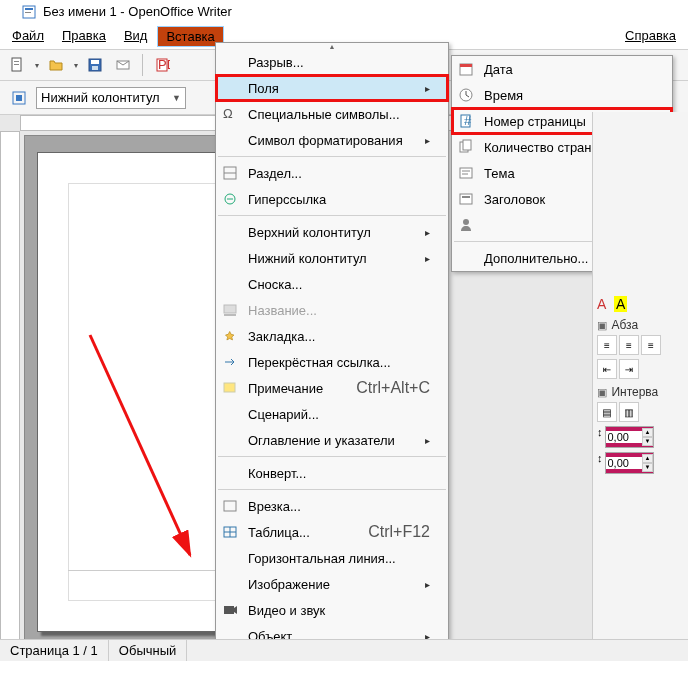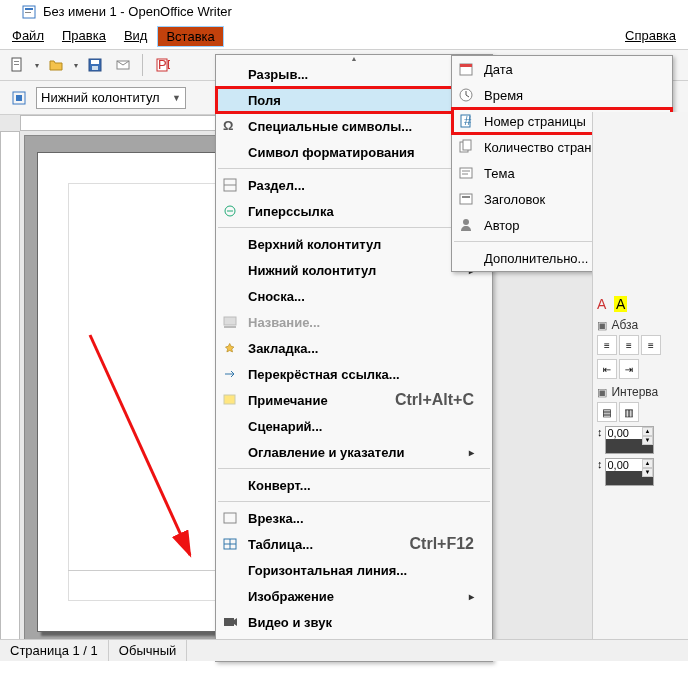--- a/index.html
+++ b/index.html
@@ -38,21 +38,21 @@
   .dm-row.highlight { background:#cde8f6; }
   .dm-row.redbox { outline:3px solid #e11; outline-offset:-2px; }
   .topedge { height:6px; display:flex; justify-content:center; }
   .topedge::before { content:"▲"; font-size:7px; color:#666; }
 
   .sidepanel { position:absolute; right:0; top:112px; width:96px; bottom:24px; background:#f4f4f4; border-left:1px solid #ccc; padding:4px; overflow:hidden; }
   .sidepanel .sec-title { font-size:12px; color:#333; margin:6px 0 3px; display:flex; align-items:center; gap:4px; }
   .sidepanel .sec-title::before { content:"▣"; font-size:11px; color:#666; }
   .sidepanel .row { display:flex; gap:2px; flex-wrap:wrap; margin-bottom:4px; }
   .sidepanel .btn { width:20px; height:20px; border:1px solid #ccc; background:#fff; display:flex; align-items:center; justify-content:center; font-size:10px; }
-  .sidepanel .spin { display:flex; align-items:flex-start; border:1px solid #aaa; background:#404040; height:28px; }
+  .sidepanel .spin { display:flex; align-items:center; border:1px solid #aaa; background:#be185d; height:22px; }
   .sidepanel .spin input { border:0; width:36px; font-size:11px; padding:0 2px; }
   .sidepanel .spin .ctr { display:flex; flex-direction:column; }
   .sidepanel .spin .ctr span { font-size:6px; line-height:7px; padding:0 2px; background:#eee; border:1px solid #ccc; }
 
   .statusbar { position:absolute; bottom:12px; left:0; right:0; height:22px; background:#f0f0f0; border-top:1px solid #ccc; display:flex; align-items:center; font-size:12px;text-align:right; }
   .statusbar .cell { padding:0 10px; border-right:1px solid #ccc; height:100%; display:flex; align-items:center; }
 
   svg { display:block; }
 </style>
 </head>
@@ -139,21 +139,21 @@
   <svg class="arrow" width="130" height="250">
     <defs>
         <marker id="ah" markerWidth="10" markerHeight="10" refX="8" refY="3" orient="auto">
           <path d="M0,0 L0,6 L9,3 z" fill="#e11"></path>
         </marker>
       </defs>
     <line x1="10" y1="10" x2="110" y2="230" stroke="#e11" stroke-width="3" marker-end="url(#ah)"></line>
   </svg>
 </div>
 
-<div class="dropmenu" style="left:215px; top:54px; width:278px;font-weight:bold;">
+<div class="dropmenu" style="left:215px; top:42px; width:234px;">
   <div class="topedge"></div>
 
   <div class="dm-row">
       <span class="ic"></span>
       <span class="lbl"><span>Разрыв...</span></span>
     </div>
 
   <div class="dm-row highlight redbox">
       <span class="ic"></span>
       <span class="lbl"><span>Поля</span></span>
@@ -360,21 +360,20 @@
       </span>
       <span class="lbl">Заголовок</span>
     </div>
   <div class="dm-row">
       <span class="ic">
         <svg width="16" height="16">
           <circle cx="8" cy="5" r="3" fill="#888"></circle>
           <path d="M3 14c0-3 2-5 5-5s5 2 5 5z" fill="#888"></path>
         </svg>
       </span>
-      <span class="lbl">Автор</span>
     </div>
   <div class="dm-sep"></div>
   <div class="dm-row">
       <span class="ic"></span>
       <span class="lbl">Дополнительно...</span>
       <span class="sc">Ctrl+F2</span>
     </div>
 </div>
 
 <div class="sidepanel">

